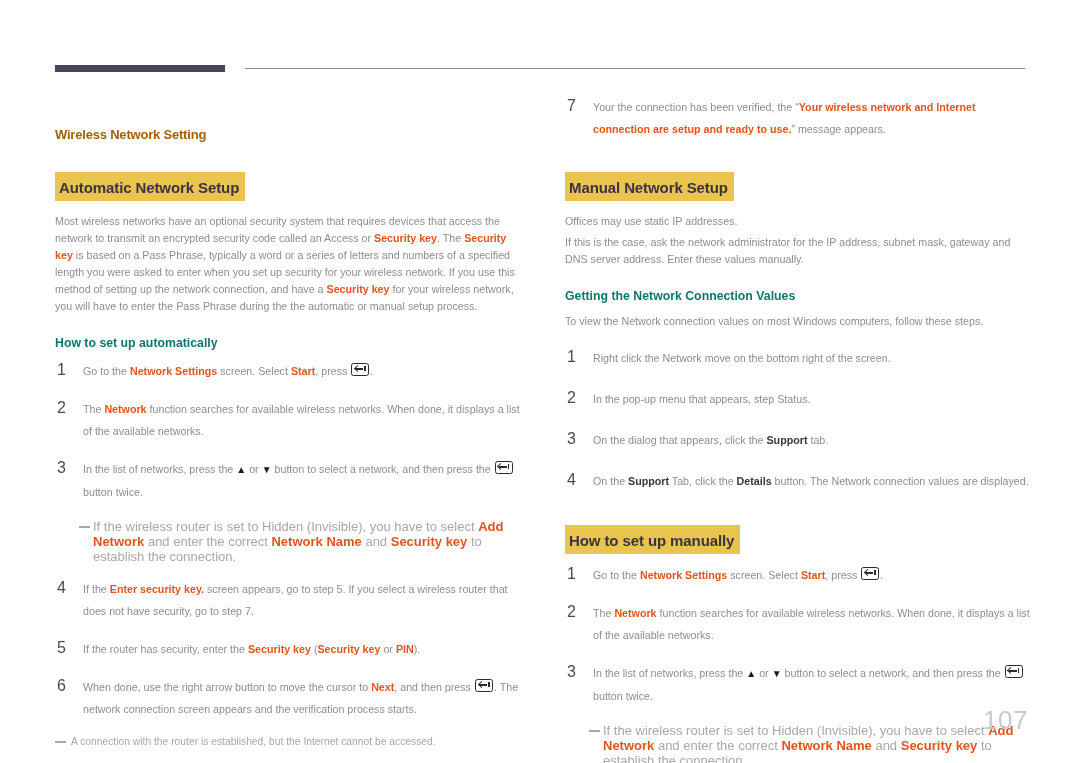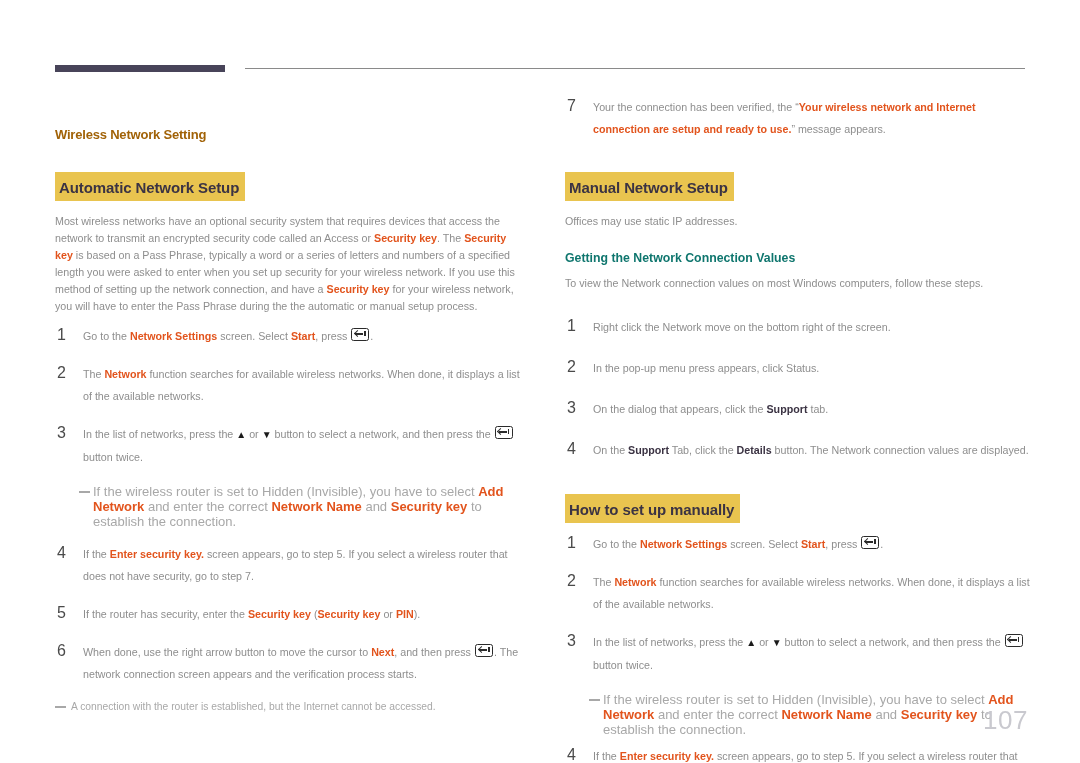--- a/index.html
+++ b/index.html
@@ -206,20 +206,21 @@
 
   <div class="col col-left">
 
 
     <h1 class="title">Wireless Network Setting</h1>
 
     <div class="hl">Automatic Network Setup</div>
 
     <p class="body"><span>Most wireless networks have an optional security system that requires devices that access the network to transmit an encrypted security code called an Access or </span><span class="o">Security key</span><span>. The </span><span class="o">Security key</span><span> is based on a Pass Phrase, typically a word or a series of letters and numbers of a specified length you were asked to enter when you set up security for your wireless network. If you use this method of setting up the network connection, and have a </span><span class="o">Security key</span><span> for your wireless network, you will have to enter the Pass Phrase during the the automatic or manual setup process.</span></p>
 
+    <h3 class="sub">How to set up automatically</h3>
 
     <div class="steps">
 
       <div class="step">
         <span class="num">1</span>
         <span>Go to the </span><span class="o">Network Settings</span><span> screen. Select </span><span class="o">Start</span><span>, press </span><span class="keyicon"><span class="stem"></span></span><span>.</span>
       </div>
 
       <div class="step">
         <span class="num">2</span>
@@ -257,34 +258,35 @@
   <div class="col col-right">
 
     <div class="step" style="margin-bottom:10px;">
       <span class="num">7</span>
       <span>Your the connection has been verified, the “</span><span class="o">Your wireless network and Internet connection are setup and ready to use.</span><span>” message appears.</span>
     </div>
 
     <div class="hl" style="margin-top:22px;">Manual Network Setup</div>
 
     <p class="body tight">Offices may use static IP addresses.</p>
+    <p class="body">If this is the case, ask the network administrator for the IP address, subnet mask, gateway and DNS server address. Enter these values manually.</p>
 
     <h3 class="sub">Getting the Network Connection Values</h3>
-    <p class="body" style="margin-bottom:24px;">To view the Network connection values on most Windows computers, follow these steps.</p>
+    <p class="body" style="margin-bottom:17px;">To view the Network connection values on most Windows computers, follow these steps.</p>
 
     <div class="steps">
 
       <div class="step compact">
         <span class="num">1</span>
         <span>Right click the Network move on the bottom right of the screen.</span>
       </div>
 
       <div class="step compact">
         <span class="num">2</span>
-        <span>In the pop-up menu press appears, click Status.</span>
+        <span>In the pop-up menu that appears, step Status.</span>
       </div>
 
       <div class="step compact">
         <span class="num">3</span>
         <span>On the dialog that appears, click the </span><span class="d">Support</span><span> tab.</span>
       </div>
 
       <div class="step compact">
         <span class="num">4</span>
         <span>On the </span><span class="d">Support</span><span> Tab, click the </span><span class="d">Details</span><span> button. The Network connection values are displayed.</span>

